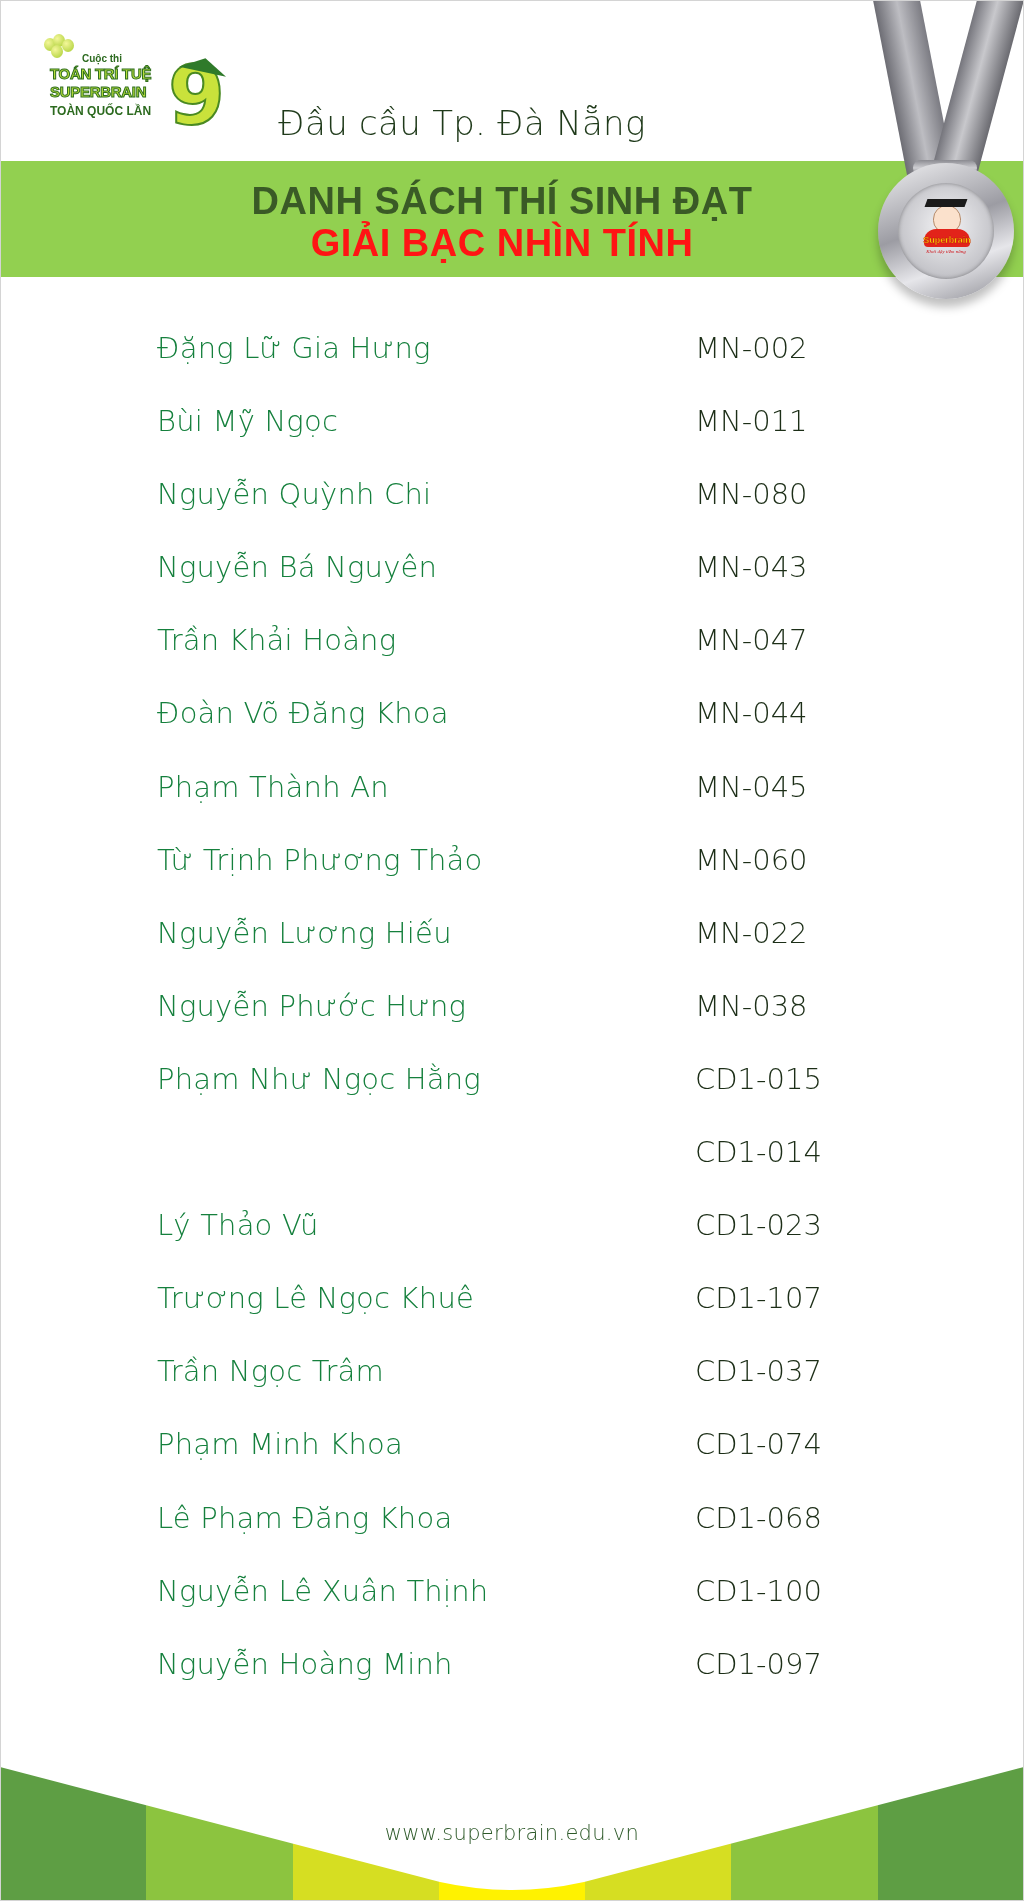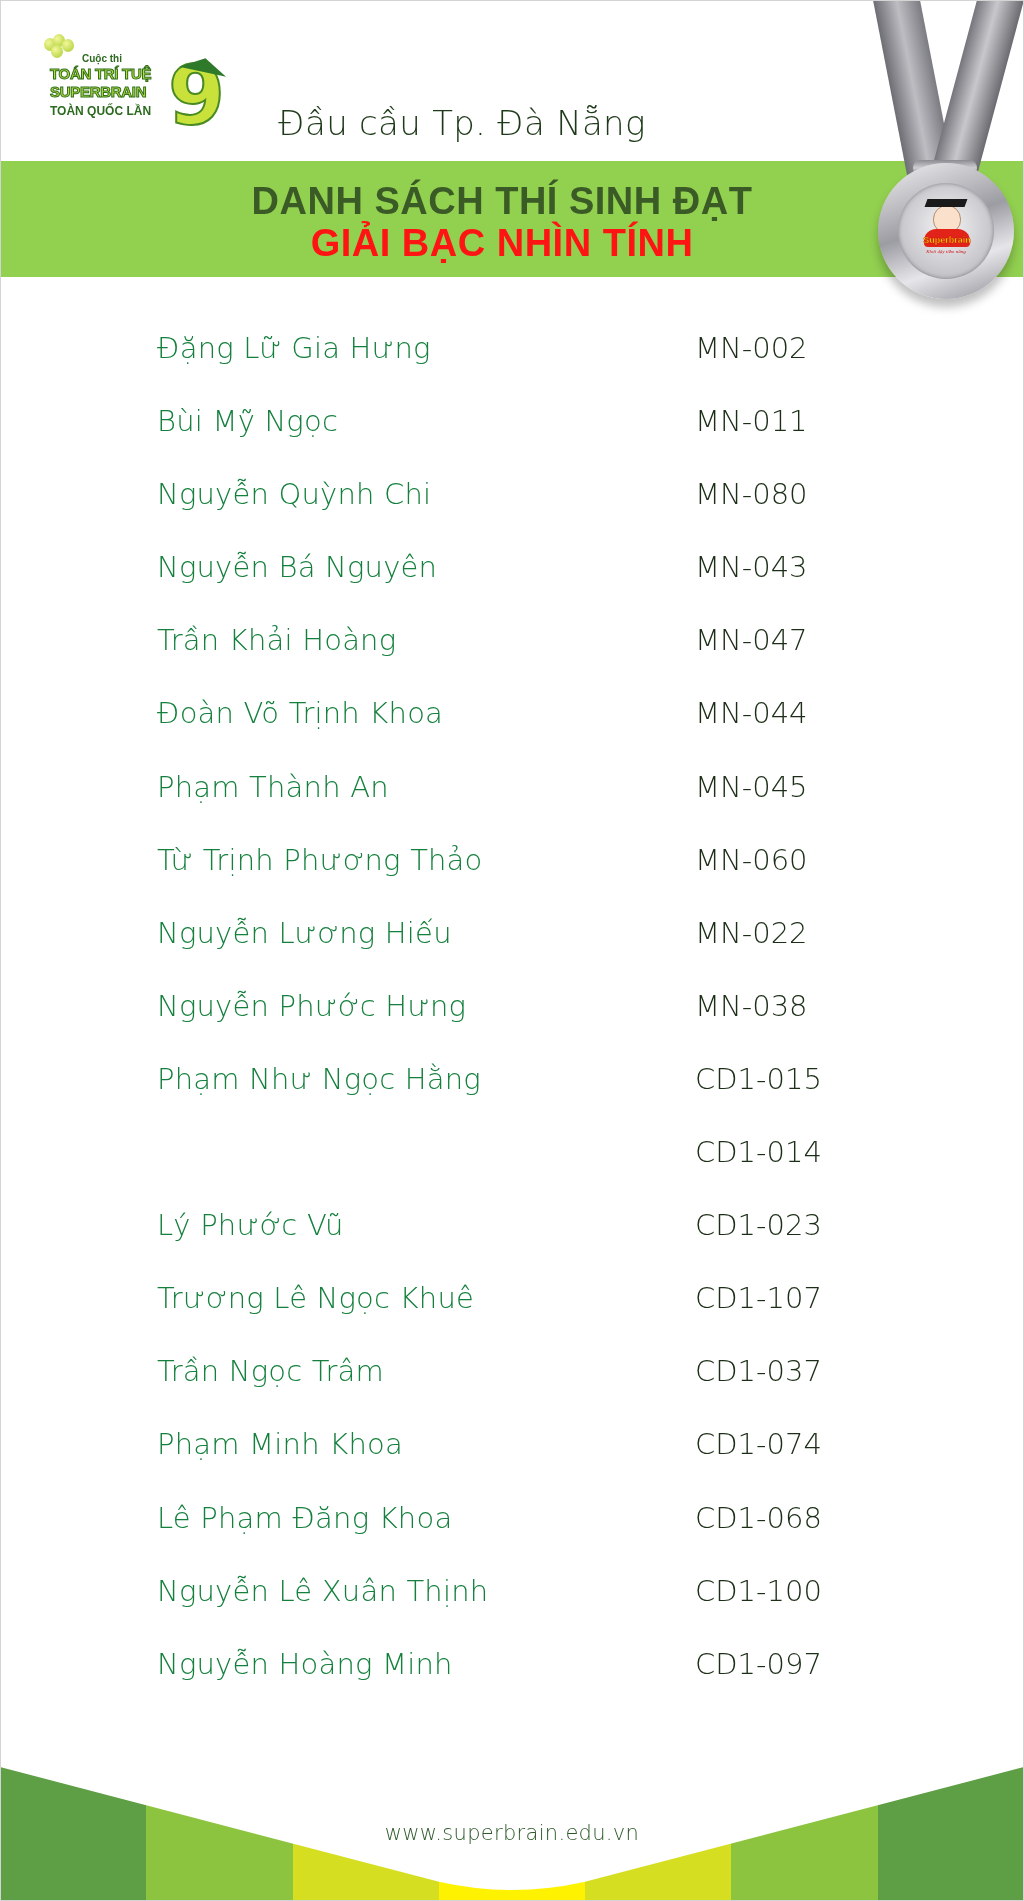--- a/index.html
+++ b/index.html
@@ -139,21 +139,21 @@
     </div>
   <div class="row">
       <span class="name">Nguyễn Bá Nguyên</span>
       <span class="code">MN-043</span>
     </div>
   <div class="row">
       <span class="name">Trần Khải Hoàng</span>
       <span class="code">MN-047</span>
     </div>
   <div class="row">
-      <span class="name">Đoàn Võ Trịnh Khoa</span>
+      <span class="name">Đoàn Võ Đăng Khoa</span>
       <span class="code">MN-044</span>
     </div>
   <div class="row">
       <span class="name">Phạm Thành An</span>
       <span class="code">MN-045</span>
     </div>
   <div class="row">
       <span class="name">Từ Trịnh Phương Thảo</span>
       <span class="code">MN-060</span>
     </div>
@@ -166,21 +166,21 @@
       <span class="code">MN-038</span>
     </div>
   <div class="row">
       <span class="name">Phạm Như Ngọc Hằng</span>
       <span class="code">CD1-015</span>
     </div>
   <div class="row">
       <span class="code">CD1-014</span>
     </div>
   <div class="row">
-      <span class="name">Lý Phước Vũ</span>
+      <span class="name">Lý Thảo Vũ</span>
       <span class="code">CD1-023</span>
     </div>
   <div class="row">
       <span class="name">Trương Lê Ngọc Khuê</span>
       <span class="code">CD1-107</span>
     </div>
   <div class="row">
       <span class="name">Trần Ngọc Trâm</span>
       <span class="code">CD1-037</span>
     </div>

